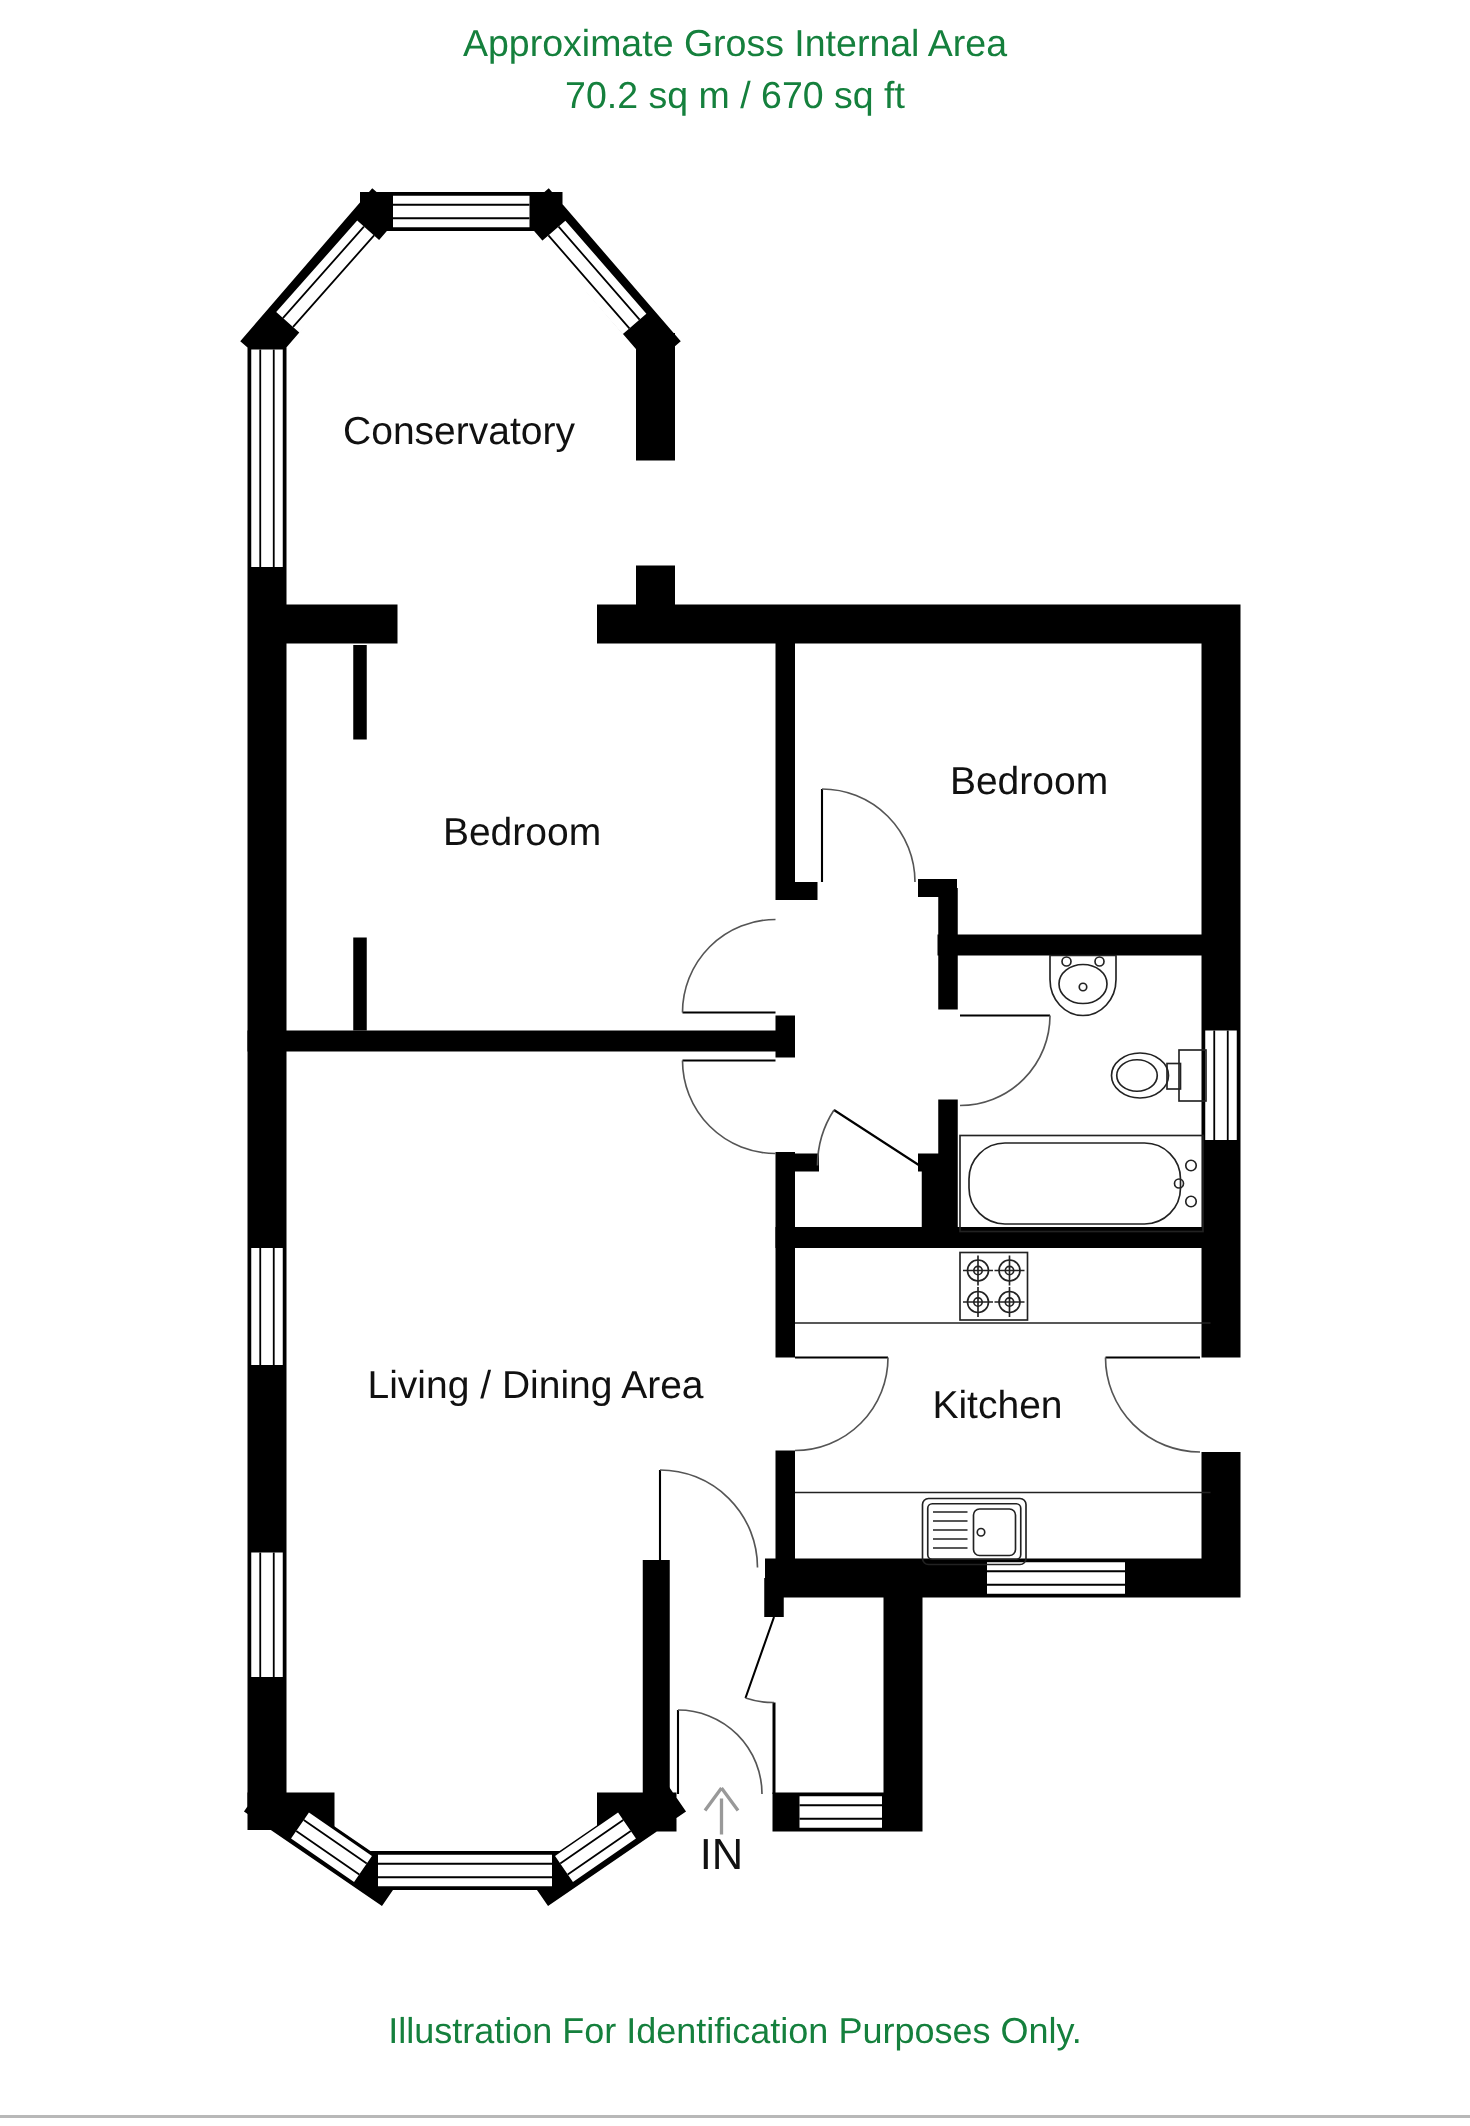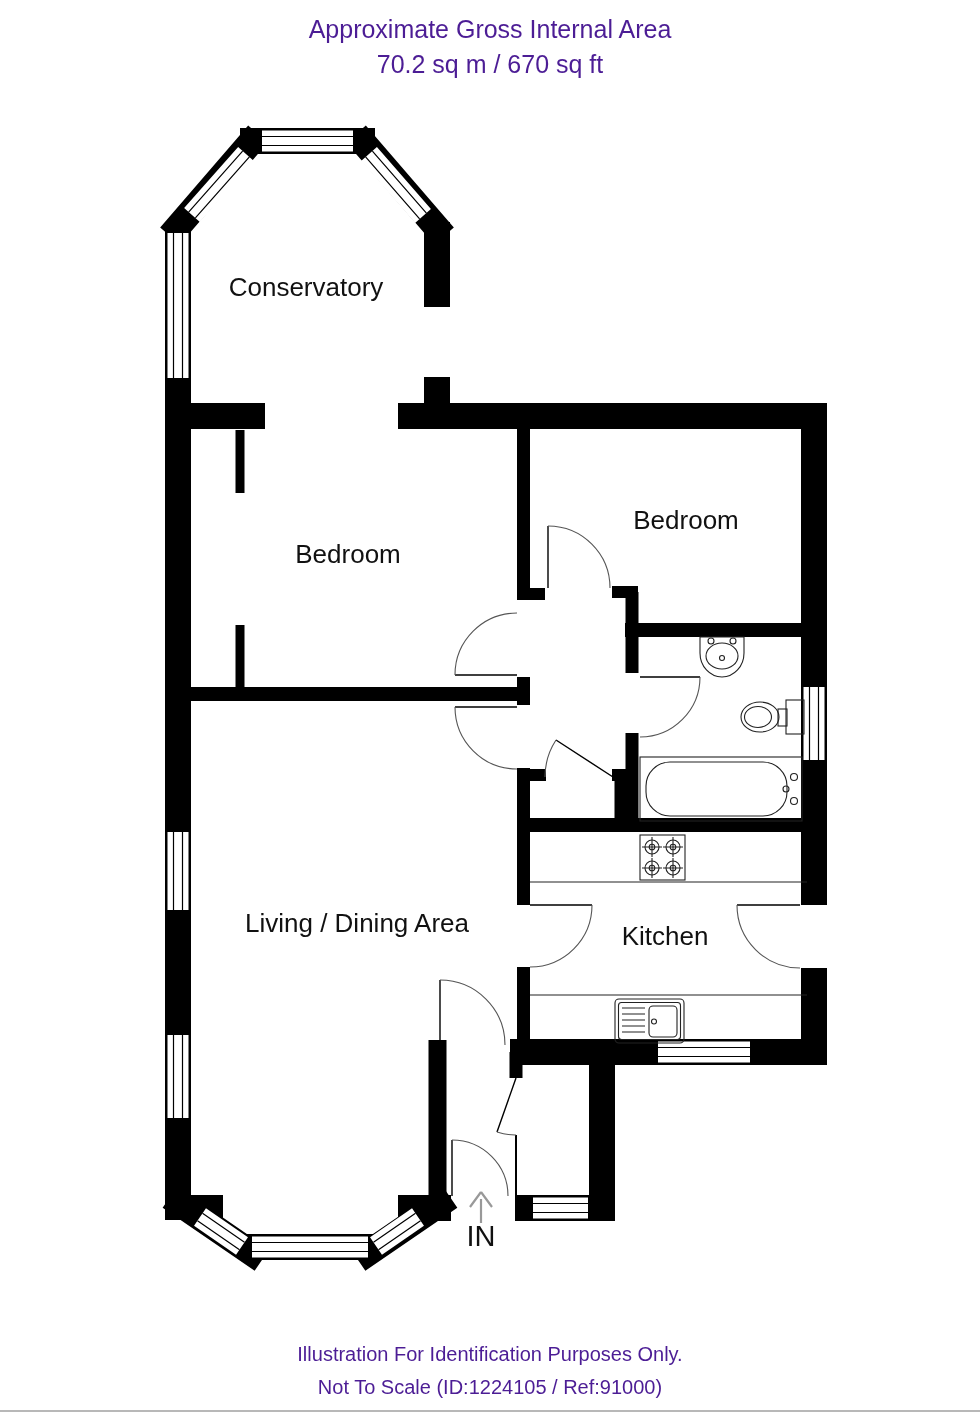--- a/index.html
+++ b/index.html
@@ -1,21 +1,21 @@
 <!DOCTYPE html>
 <html><head>
 <meta charset="utf-8">
 <style>
   html,body{margin:0;padding:0;background:#fff;}
   .page{position:relative;width:980px;height:1417px;background:#fff;overflow:hidden;
-        font-family:"Liberation Sans", sans-serif;color:#4c1d95;}
+        font-family:"Liberation Sans", sans-serif;color:#15803d;}
   .header{position:absolute;top:12px;left:0;width:100%;text-align:center;
           font-size:25px;line-height:35px;}
   .footer{position:absolute;top:1338px;left:0;width:100%;text-align:center;
-          font-size:20px;line-height:33px;}
+          font-size:24px;line-height:33px;}
   .hline{white-space:pre;}
   .plan-svg{position:absolute;top:0;left:0;}
   .divider{position:absolute;top:1410px;left:0;width:100%;height:2px;background:#b8b8b8;}
   .room-label{font-family:"Liberation Sans",sans-serif;font-size:26px;fill:#111;}
   .in-label{font-family:"Liberation Sans",sans-serif;font-size:29px;fill:#111;}
 </style>
 </head>
 <body>
 
 <div class="page">
@@ -187,17 +187,16 @@
       <text class="room-label" x="348" y="563">Bedroom</text>
       <text class="room-label" x="686" y="529">Bedroom</text>
       <text class="room-label" x="357" y="932">Living / Dining Area</text>
       <text class="room-label" x="665" y="945">Kitchen</text>
       <text class="in-label" x="481" y="1246">IN</text>
     </g>
   </svg>
 
   <div class="footer">
     <div class="hline">Illustration For Identification Purposes Only.</div>
-    <div class="hline">Not To Scale (ID:1224105 / Ref:91000)</div>
   </div>
 
   <div class="divider"></div>
 </div>
 
 </body></html>

